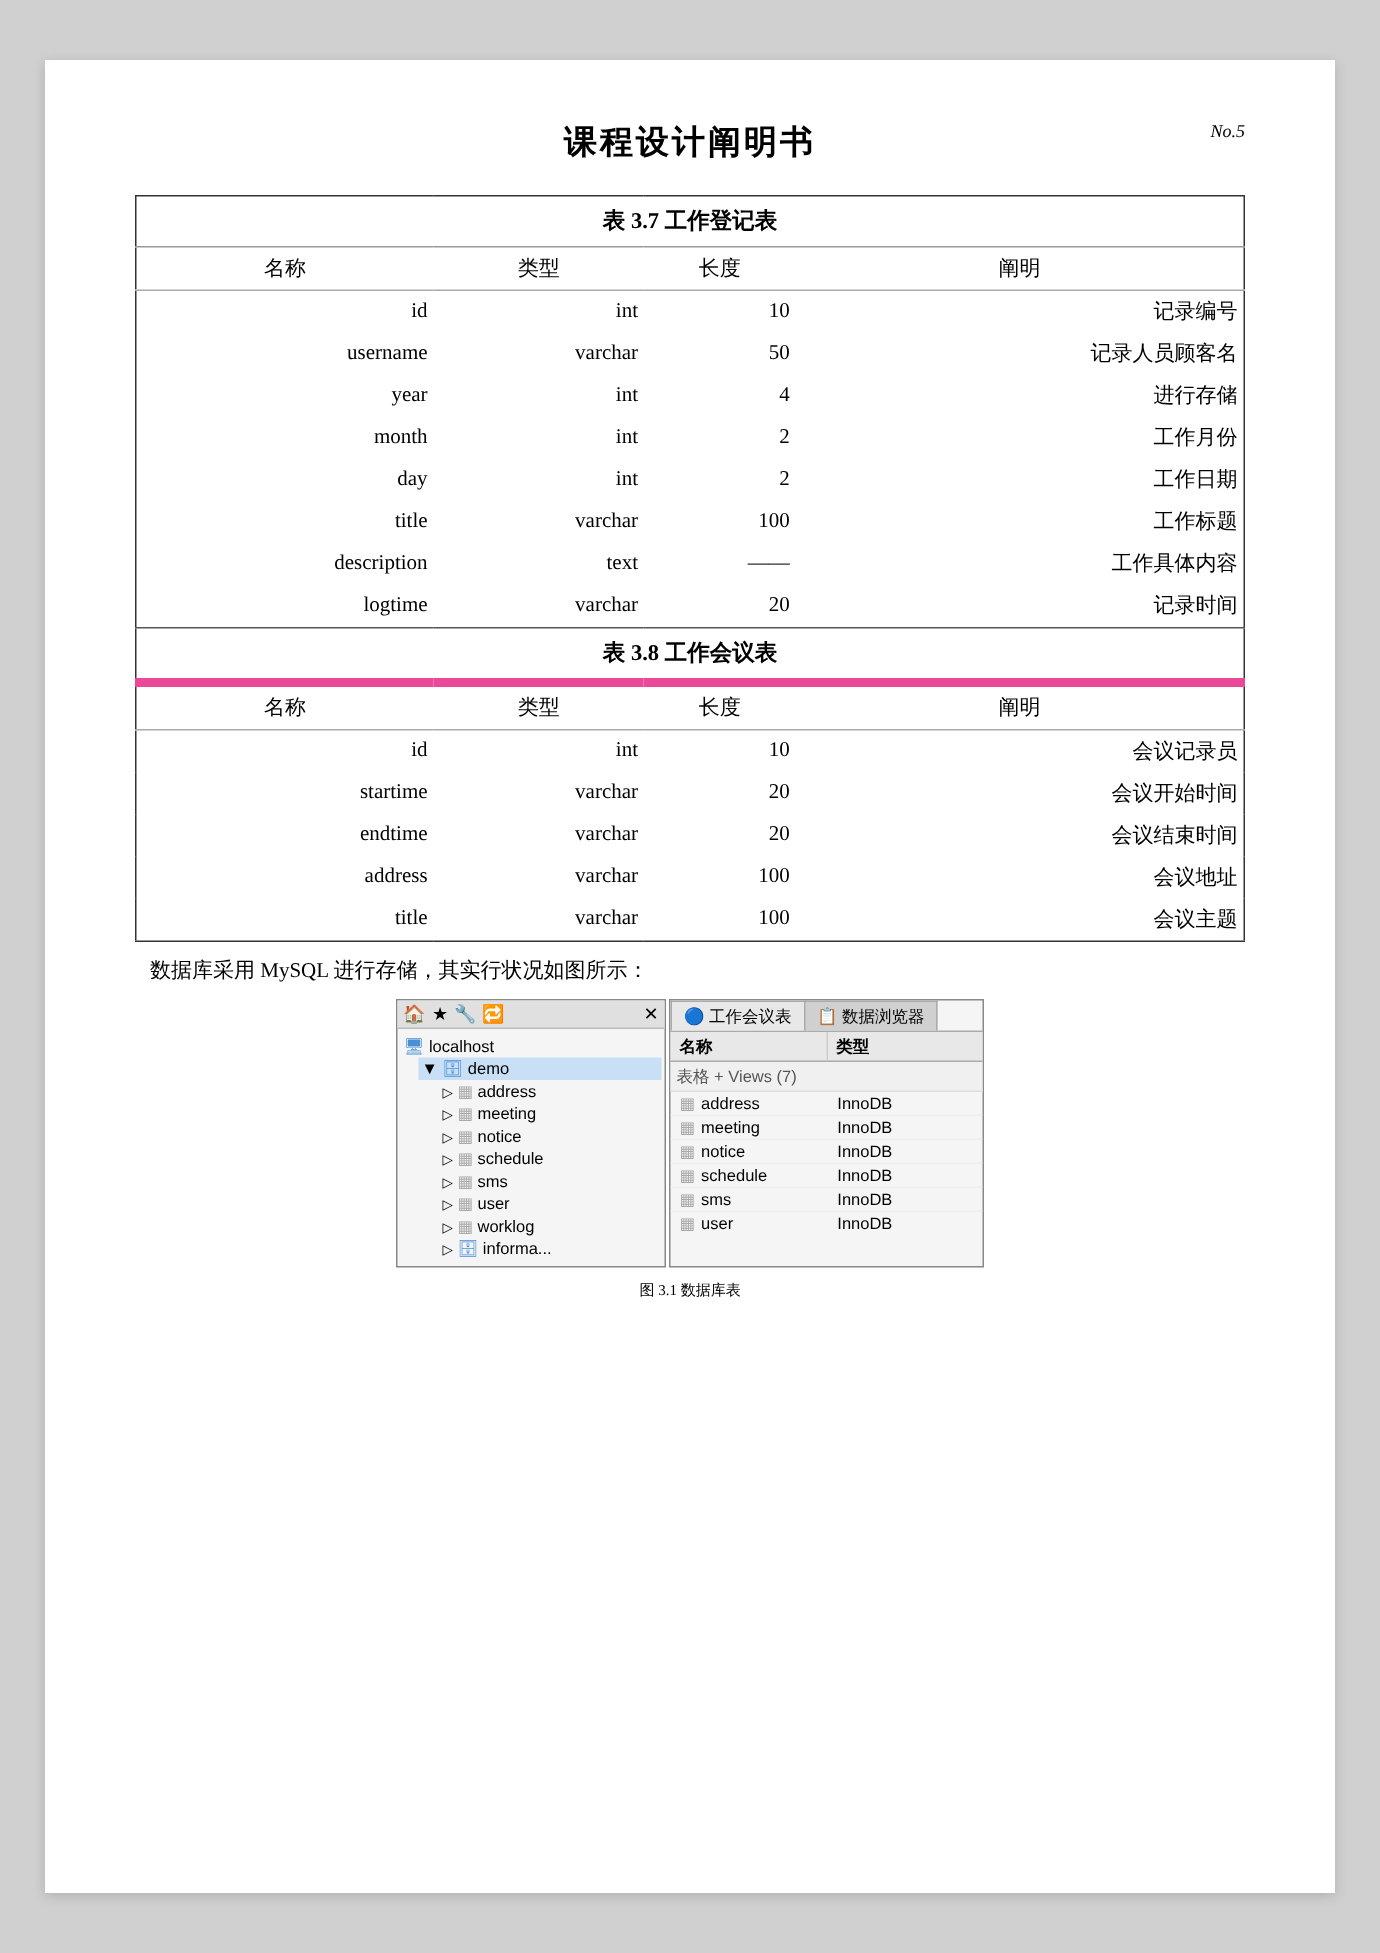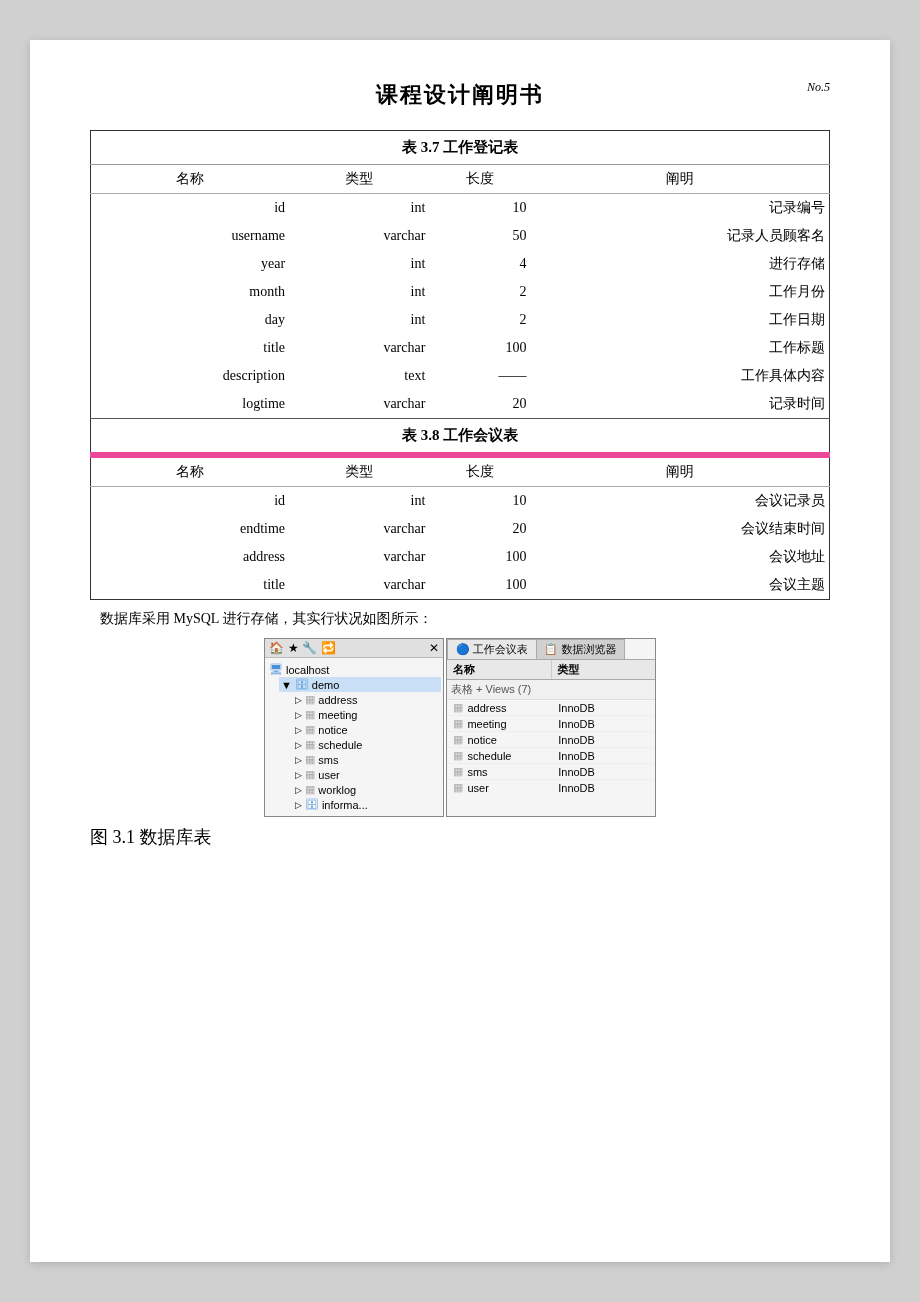--- a/index.html
+++ b/index.html
@@ -60,21 +60,22 @@
       margin-bottom: 10px;
       padding-left: 10px;
       font-size: 14px;
     }
     .screenshot-container {
       display: flex;
       justify-content: center;
       margin: 8px 0;
     }
     .fig-caption {
-      font-size: 18px;
+      text-align: center;
+      font-size: 10px;
       margin-top: 8px;
     }
     table.main-table {
       width: 100%;
       border-collapse: collapse;
       border: 1.5px solid #333;
     }
     table.main-table .section-header td {
       text-align: center;
       font-weight: bold;
@@ -174,20 +175,26 @@
       <td>类型</td>
       <td>长度</td>
       <td>阐明</td>
     </tr>
 
     <tr class="data-row">
       <td>id</td>
       <td>int</td>
       <td>10</td>
       <td>会议记录员</td>
+    </tr>
+    <tr class="data-row">
+      <td>startime</td>
+      <td>varchar</td>
+      <td>20</td>
+      <td>会议开始时间</td>
     </tr>
     <tr class="data-row">
       <td>endtime</td>
       <td>varchar</td>
       <td>20</td>
       <td>会议结束时间</td>
     </tr>
     <tr class="data-row">
       <td>address</td>
       <td>varchar</td>

